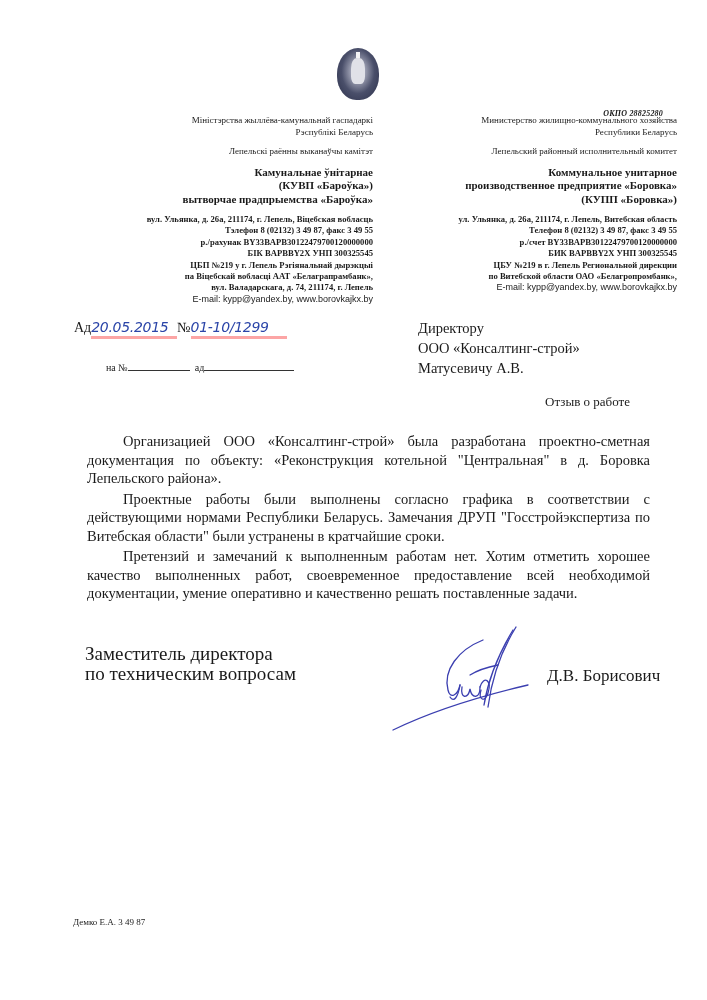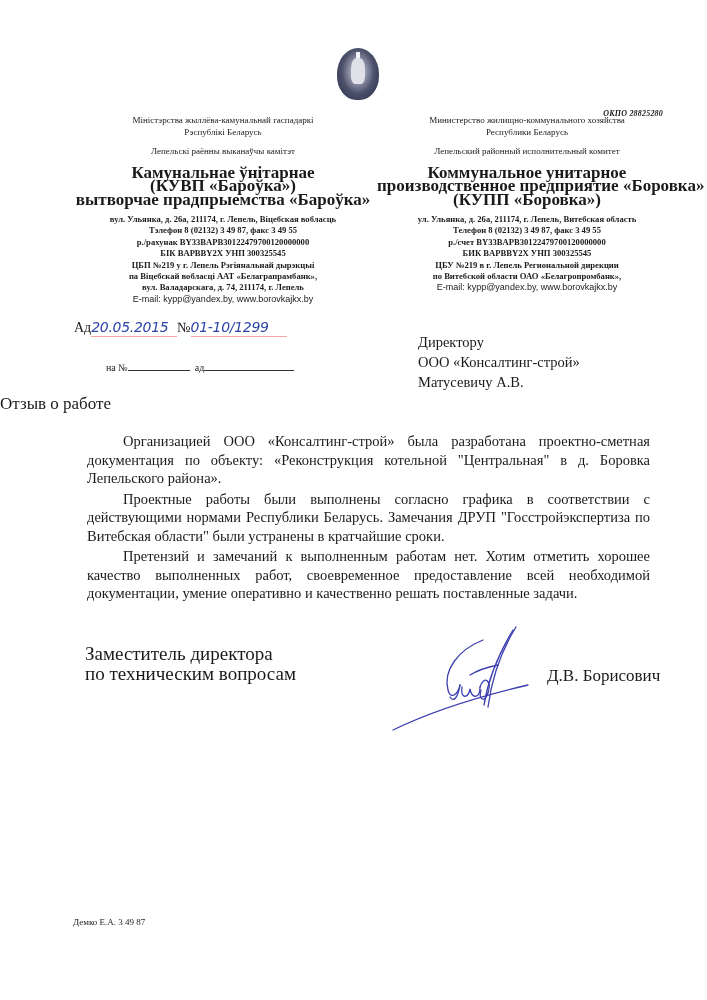--- a/index.html
+++ b/index.html
@@ -14,40 +14,40 @@
     }
     .emblem::before {
       content: ""; position: absolute; left: 14px; top: 10px; width: 14px; height: 26px;
       background: #e0e1e8; border-radius: 40% 40% 30% 30%;
     }
     .emblem::after {
       content: ""; position: absolute; left: 19px; top: 4px; width: 4px; height: 6px; background: #f4f4f6;
     }
     .okpo { right: 44px; top: 109px; font-size: 8px; font-weight: bold; letter-spacing: 0.2px; font-style: italic; }
     .col {
-      width: 300px; text-align: center; font-size: 9px; line-height: 11.5px;
+      width: 300px; text-align: right; font-size: 9px; line-height: 11.5px;
     }
     .col-left { left: 73px; top: 115px; }
     .col-right { left: 377px; top: 115px; }
     .col .ministry { display: block; }
     .col .gap { height: 8px; }
     .col .ispolkom { display: block; margin-bottom: 8px; }
-    .col .orgname { font-size: 17px; font-weight: bold; line-height: 13.5px; display: block; }
+    .col .orgname { font-size: 11px; font-weight: bold; line-height: 13.5px; display: block; }
     .col .details { font-weight: bold; font-size: 8.6px; line-height: 11.4px; display: block; margin-top: 8px; }
     .col .email { font-family: "Liberation Sans", "DejaVu Sans", sans-serif; font-size: 9px; font-weight: normal; display: block; }
     .line { display: block; white-space: nowrap; }
 
     .regline { left: 74px; top: 318px; font-size: 14px; line-height: 18px; white-space: nowrap; }
     .hand { font-family: "DejaVu Sans", sans-serif; font-style: italic; color: #2b45a8; font-size: 14px; letter-spacing: -0.3px; }
-    .uline { border-bottom: 1px solid #fca5a5; display: inline-block; }
+    .uline { border-bottom: 3px solid #fca5a5; display: inline-block; }
     .refline { left: 106px; top: 356px; font-size: 10px; line-height: 18px; white-space: nowrap; }
     .blank { display: inline-block; border-bottom: 1px solid #333; height: 14px; vertical-align: baseline; }
 
-    .addressee { left: 418px; top: 332px; font-size: 14.5px; line-height: 20px; }
-    .title { left: 0; width: 630px; top: 394px; text-align: left; font-size: 17px; }
+    .addressee { left: 418px; top: 318px; font-size: 14.5px; line-height: 20px; }
+    .title { left: 0; width: 630px; top: 394px; text-align: right; font-size: 13px; }
     .body {
       left: 85px; width: 567px; top: 430px; font-size: 14.5px; line-height: 18.5px; text-align: justify;
     }
     .body p { margin: 2px; text-indent: 36px; }
     .sig-pos { left: 85px; top: 644px; font-size: 19px; line-height: 20px; }
     .sig-name { left: 547px; top: 666px; font-size: 17px; }
     .signature { left: 388px; top: 625px; width: 160px; height: 110px; }
     .executor { left: 73px; top: 917px; font-size: 9px; }
   </style>
 </head>

